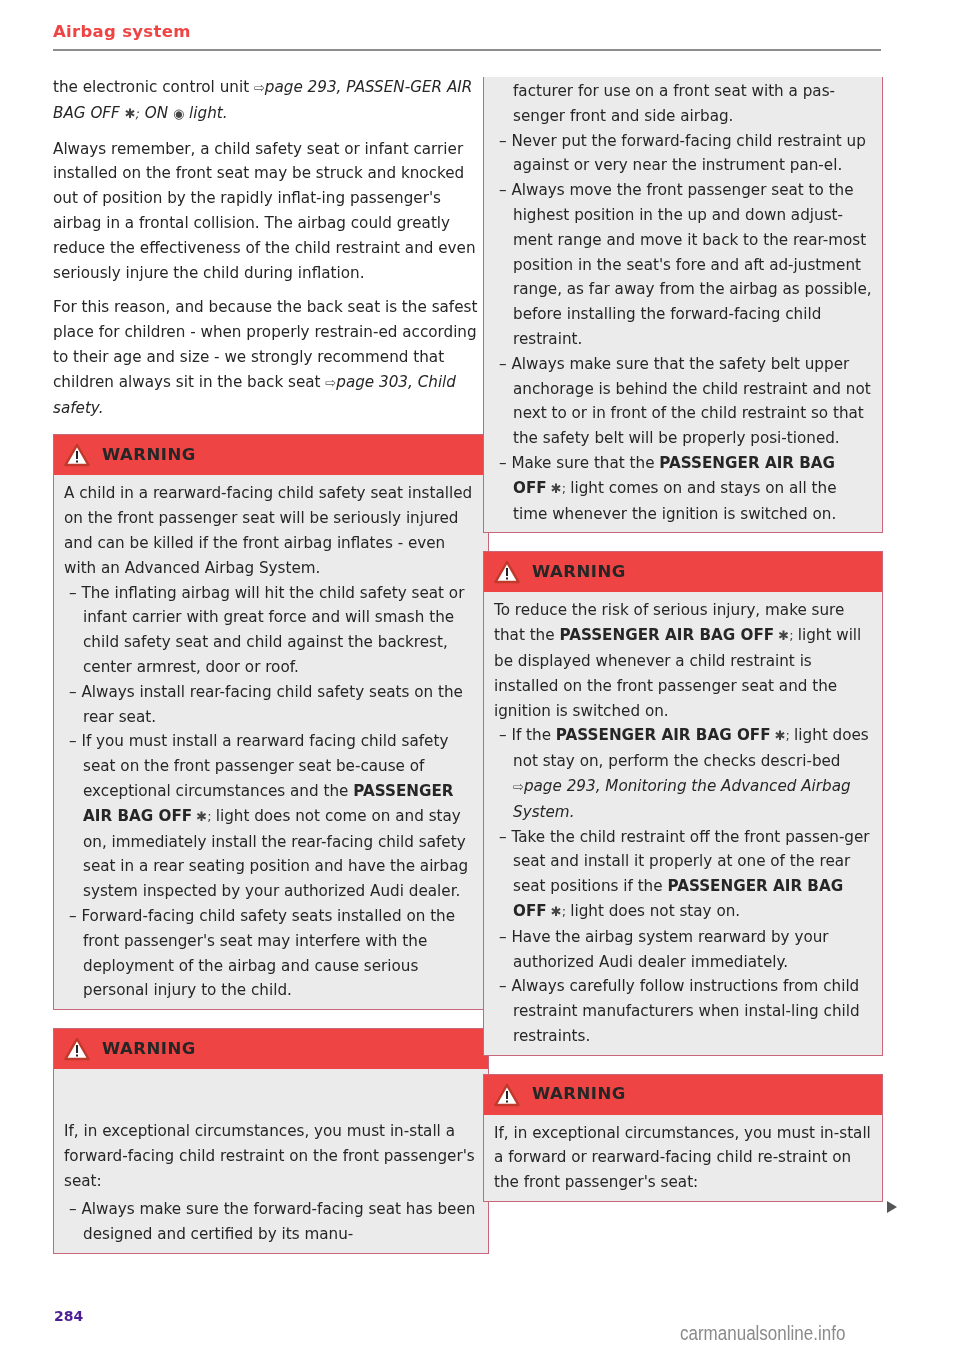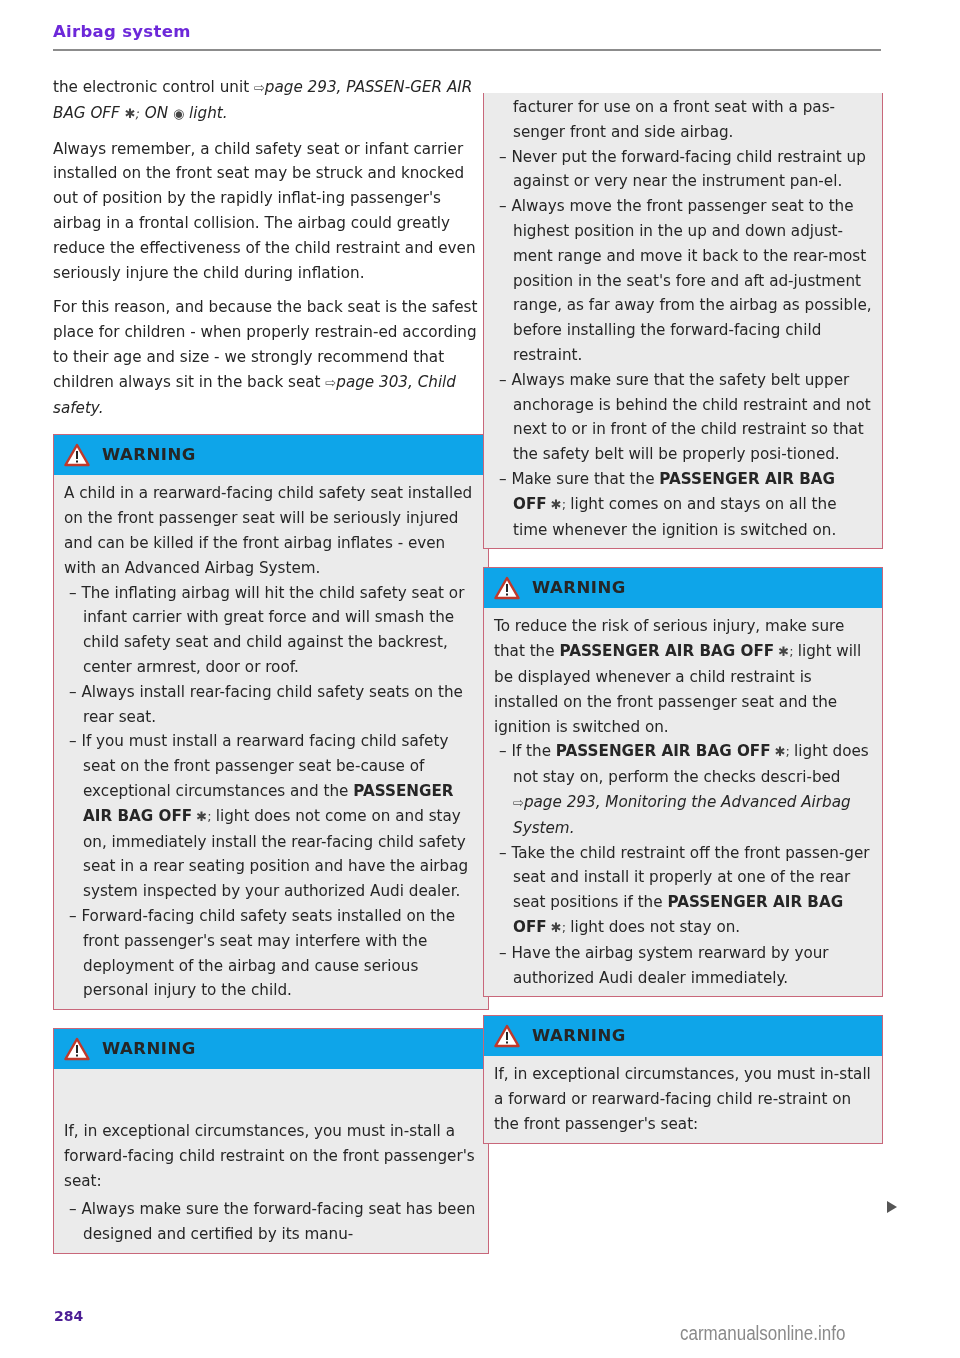--- a/index.html
+++ b/index.html
@@ -4,33 +4,33 @@
 <style>
   html, body { margin: 0; padding: 0; background: #ffffff; }
   body {
     width: 960px; height: 1358px; position: relative; overflow: hidden;
     font-family: "DejaVu Sans", sans-serif; color: #262626;
   }
   .header {
     position: absolute; left: 53px; top: 22px; width: 828px;
     border-bottom: 2px solid #8c8c8c; padding-bottom: 8px;
   }
-  .header-title { font-size: 16.5px; font-weight: bold; letter-spacing: 0.3px; color: #6d28d9; }
+  .header-title { font-size: 16.5px; font-weight: bold; letter-spacing: 0.3px; color: #ef4444; }
   .col { position: absolute; top: 75px; font-size: 15.2px; line-height: 24.8px; }
   .col-left { left: 53px; width: 436px; }
-  .col-right { left: 483px; width: 400px; top: 77px; margin-top: 16px; }
+  .col-right { left: 483px; width: 400px; top: 77px; }
   p { margin: 0 0 10px 0; }
   .ref { font-style: italic; }
   .arrow { font-style: normal; color: #555; font-size: 13px; }
   .sym { font-size: 13px; color: #444; }
   .box {
     border: 1.5px solid #c8677a; background: #ebebeb; margin-bottom: 18px;
   }
   .box-head {
-    background: #0ea5e9; height: 40px; display: flex; align-items: center; padding-left: 10px;
+    background: #ef4444; height: 40px; display: flex; align-items: center; padding-left: 10px;
   }
   .warn-icon { width: 26px; height: 24px; margin-right: 12px; }
   .warn-label { font-weight: bold; font-size: 16.5px; letter-spacing: 0.5px; color: #262626; }
   .box-body { padding: 6px 10px 6px 10px; }
   .box-body p { margin: 0; }
   .item { padding-left: 19px; text-indent: -14px; margin: 0; }
   .box-cont { border-top: none; }
   .box-cont .box-body { padding-top: 2px; }
   .b { font-weight: bold; }
   .page-num { position: absolute; left: 54px; top: 1308px; font-size: 14px; font-weight: bold; color: #4c1d95; }
@@ -105,20 +105,21 @@
           <rect x="12" y="8" width="2" height="8" fill="#222"></rect>
           <rect x="12" y="17.5" width="2" height="2" fill="#222"></rect>
         </svg>
       <span class="warn-label">WARNING</span>
     </div>
     <div class="box-body">
       <p><span>To reduce the risk of serious injury, make sure that the </span><span class="b">PASSENGER AIR BAG OFF</span><span class="sym"> ✱; </span><span>light will be displayed whenever a child restraint is installed on the front passenger seat and the ignition is switched on.</span></p>
       <p class="item"><span>– If the </span><span class="b">PASSENGER AIR BAG OFF</span><span class="sym"> ✱; </span><span>light does not stay on, perform the checks descri-bed </span><span class="arrow">⇨</span><span class="ref">page 293, Monitoring the Advanced Airbag System.</span></p>
       <p class="item"><span>– Take the child restraint off the front passen-ger seat and install it properly at one of the rear seat positions if the </span><span class="b">PASSENGER AIR BAG OFF</span><span class="sym"> ✱; </span><span>light does not stay on.</span></p>
       <p class="item">– Have the airbag system rearward by your authorized Audi dealer immediately.</p>
+      <p class="item">– Always carefully follow instructions from child restraint manufacturers when instal-ling child restraints.</p>
     </div>
   </div>
 
   <div class="box">
     <div class="box-head">
       <svg class="warn-icon" viewBox="0 0 26 24">
           <path d="M13 2 L24.5 22 L1.5 22 Z" fill="#fff" stroke="#c0392b" stroke-width="2.5" stroke-linejoin="round"></path>
           <rect x="12" y="8" width="2" height="8" fill="#222"></rect>
           <rect x="12" y="17.5" width="2" height="2" fill="#222"></rect>
         </svg>

